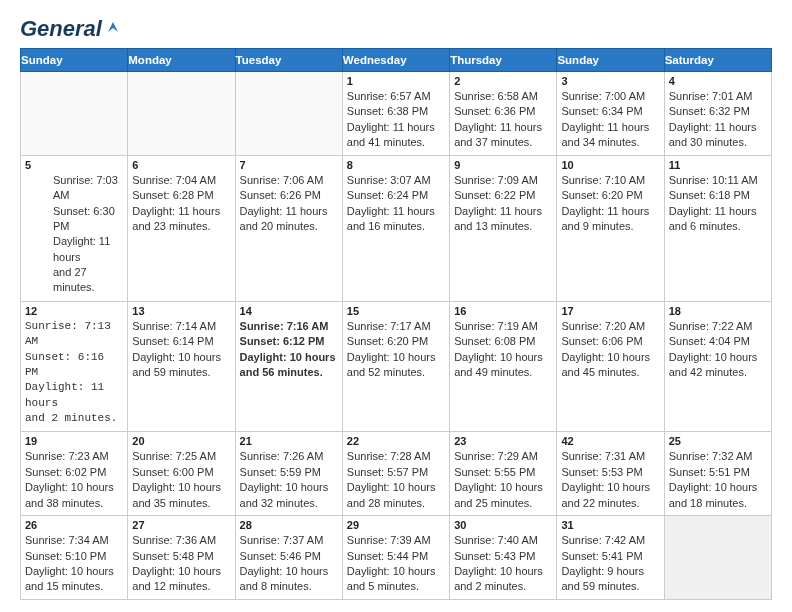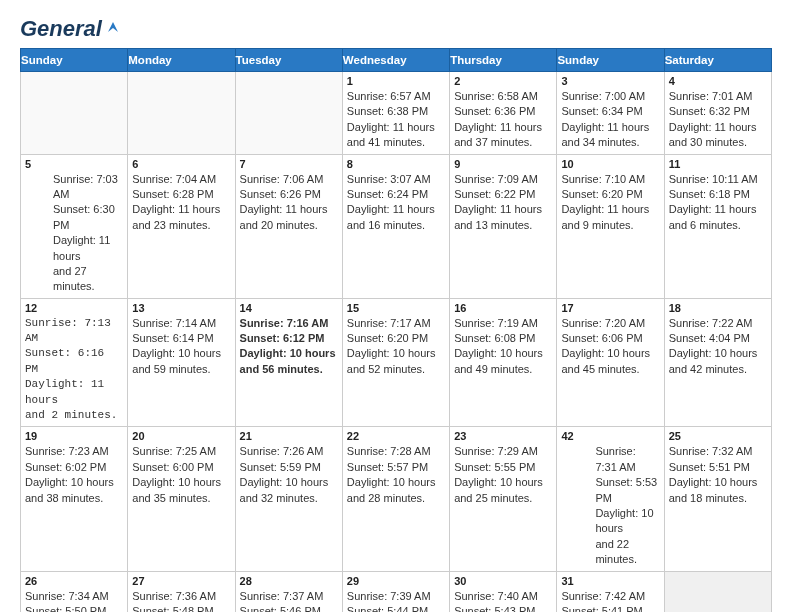--- a/index.html
+++ b/index.html
@@ -283,38 +283,38 @@
           </td>
           <td>
             <span class="day-num">23</span>
             <div class="cell-info" style="white-space: pre-line;">Sunrise: 7:29 AM
 Sunset: 5:55 PM
 Daylight: 10 hours
 and 25 minutes.</div>
           </td>
           <td>
             <span class="day-num">42</span>
-            <div class="cell-info" style="white-space: pre-line; margin-left: 34px;">Sunrise: 7:31 AM
+            <div class="cell-info" style="white-space: pre-line;">Sunrise: 7:31 AM
 Sunset: 5:53 PM
 Daylight: 10 hours
 and 22 minutes.</div>
           </td>
           <td>
             <span class="day-num">25</span>
             <div class="cell-info" style="white-space: pre-line;">Sunrise: 7:32 AM
 Sunset: 5:51 PM
 Daylight: 10 hours
 and 18 minutes.</div>
           </td>
         </tr>
         <tr>
           <td>
             <span class="day-num">26</span>
             <div class="cell-info" style="white-space: pre-line;">Sunrise: 7:34 AM
-Sunset: 5:50 PM
+Sunset: 5:10 PM
 Daylight: 10 hours
 and 15 minutes.</div>
           </td>
           <td>
             <span class="day-num">27</span>
             <div class="cell-info" style="white-space: pre-line;">Sunrise: 7:36 AM
 Sunset: 5:48 PM
 Daylight: 10 hours
 and 12 minutes.</div>
           </td>

